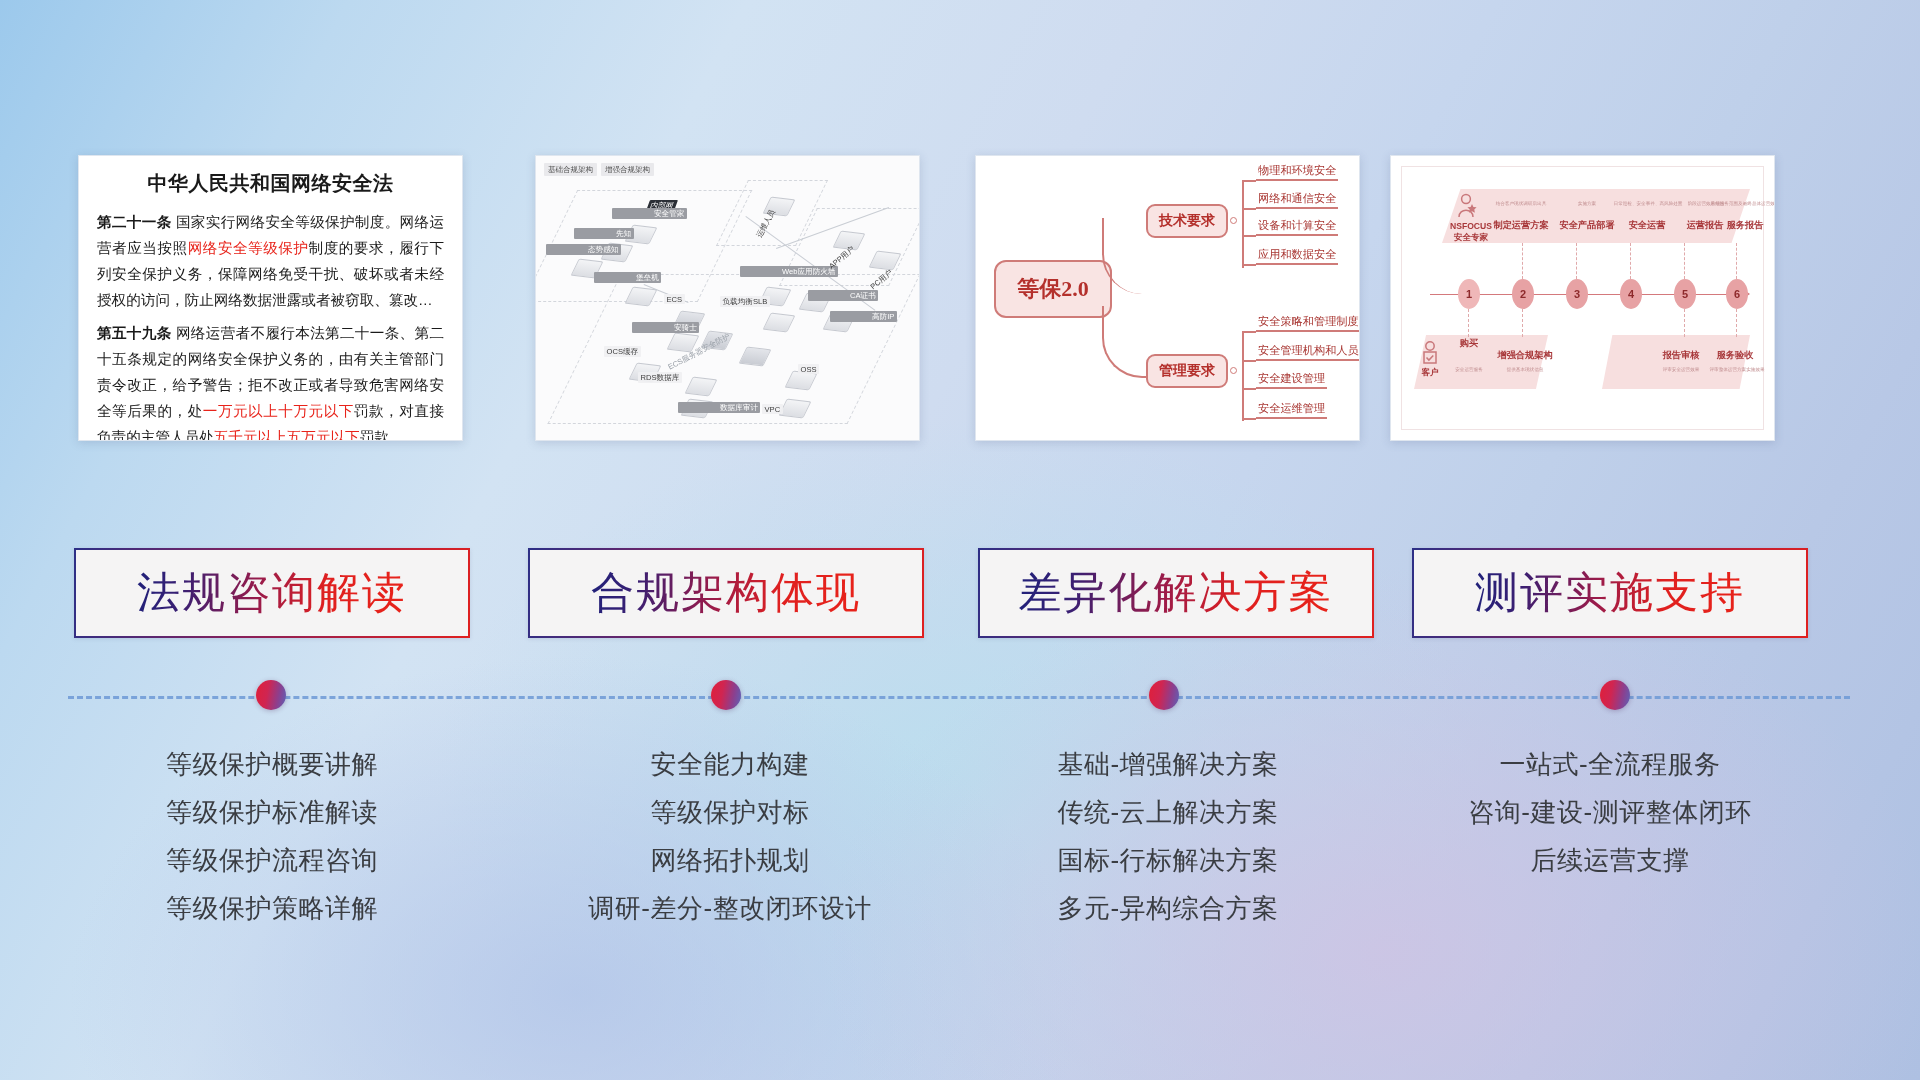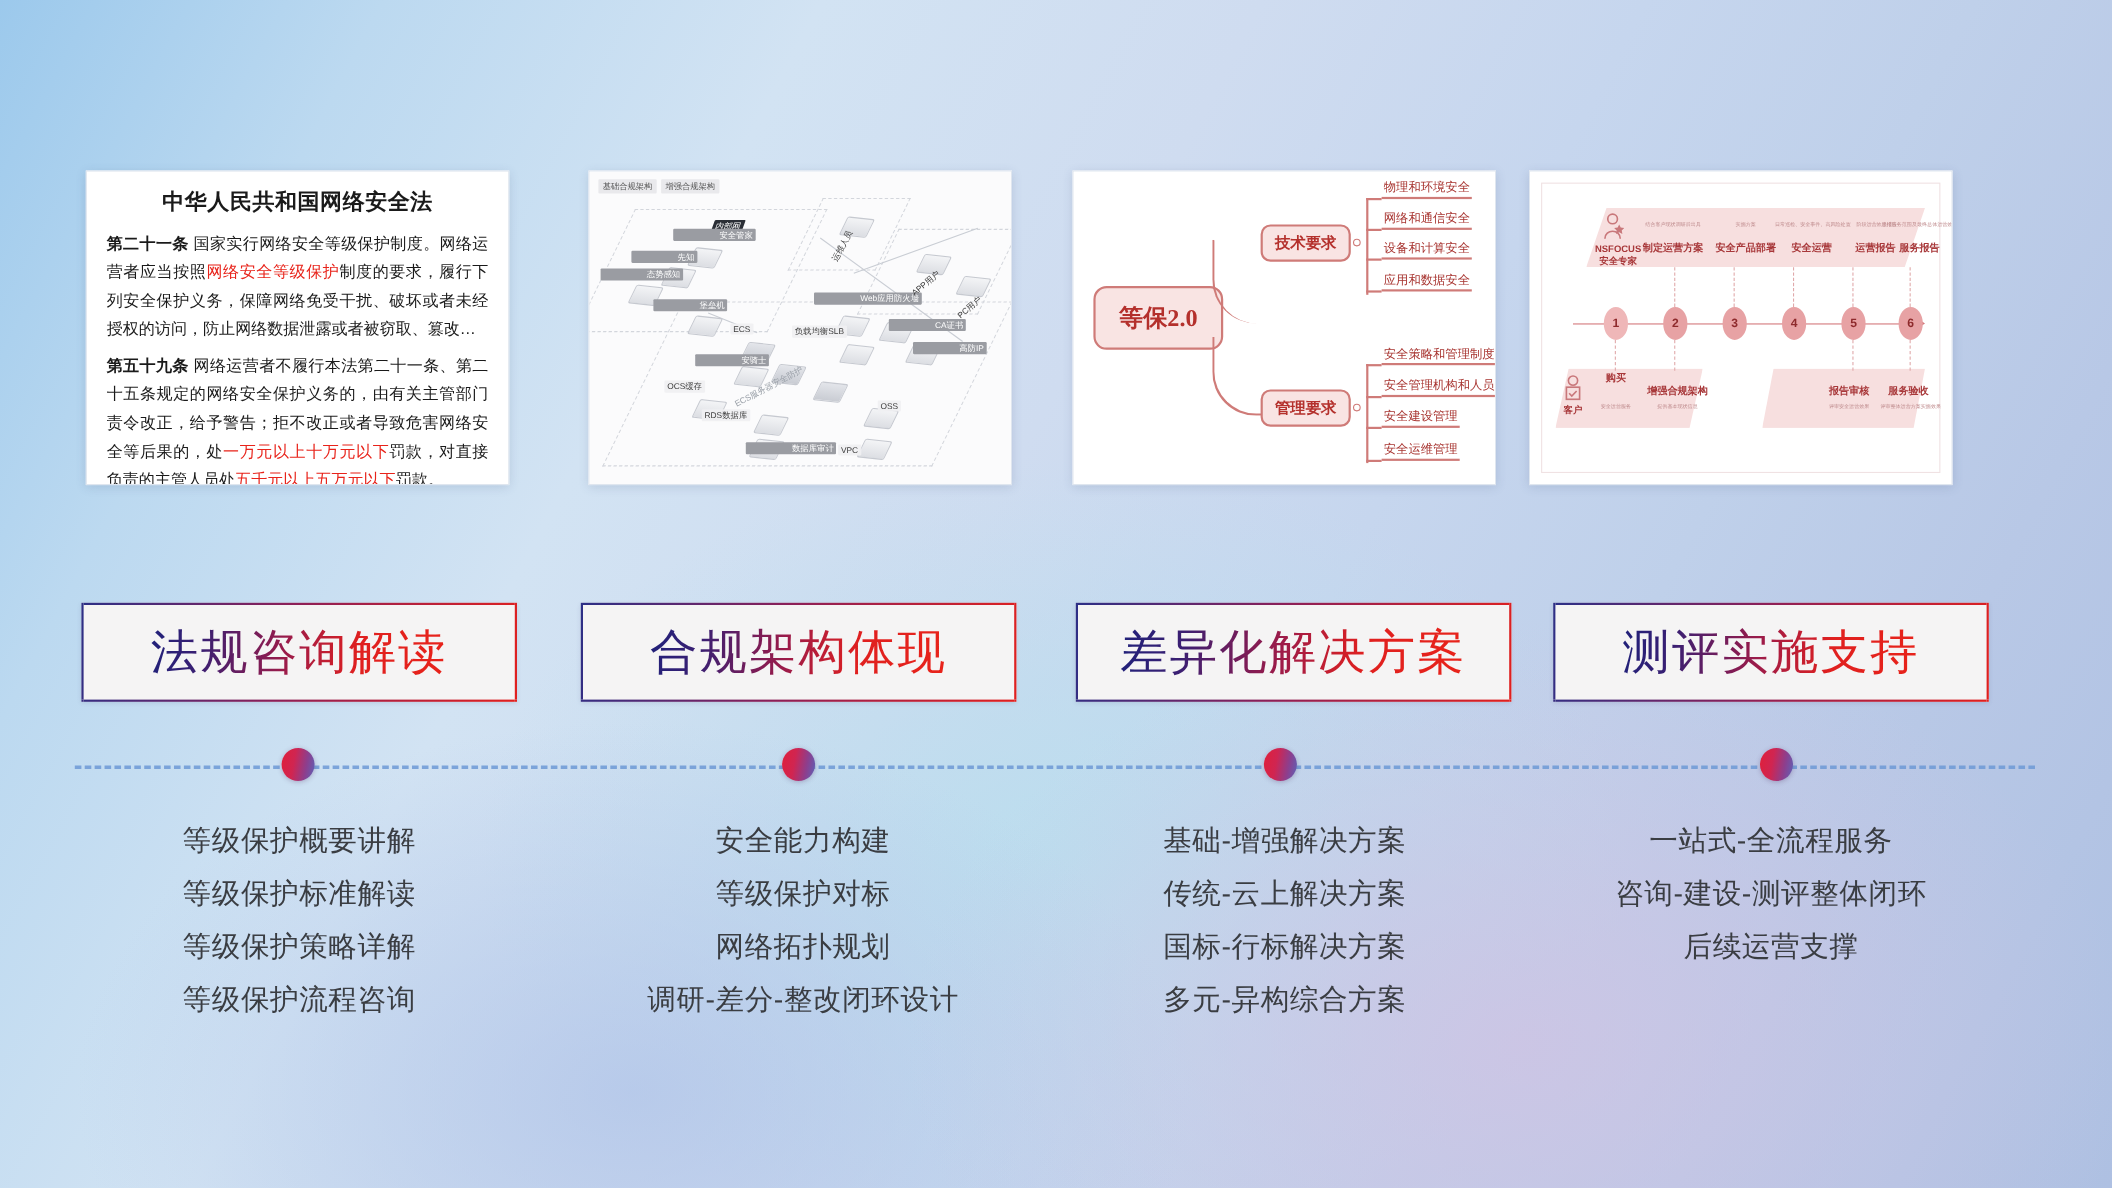--- a/index.html
+++ b/index.html
@@ -468,22 +468,22 @@
     <div class="tl-dot d2"></div>
     <div class="tl-dot d3"></div>
     <div class="tl-dot d4"></div>
   </div>
 
   <div class="lists">
 
     <ul class="list-col l1">
       <li>等级保护概要讲解</li>
       <li>等级保护标准解读</li>
+      <li>等级保护流程咨询</li>
       <li>等级保护策略详解</li>
-      <li>等级保护流程咨询</li>
     </ul>
 
     <ul class="list-col l2">
       <li>安全能力构建</li>
       <li>等级保护对标</li>
       <li>网络拓扑规划</li>
       <li>调研-差分-整改闭环设计</li>
     </ul>
 
     <ul class="list-col l3">

